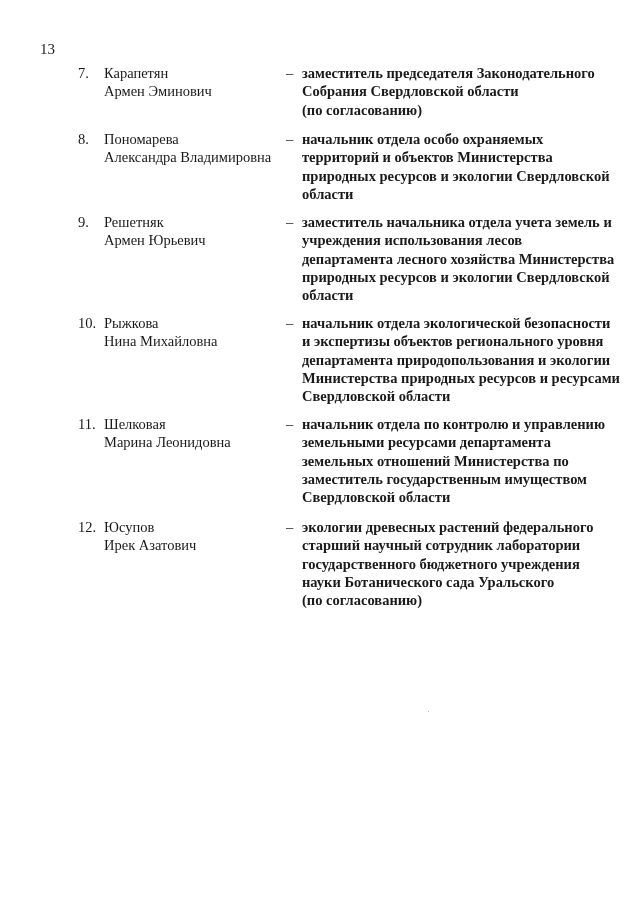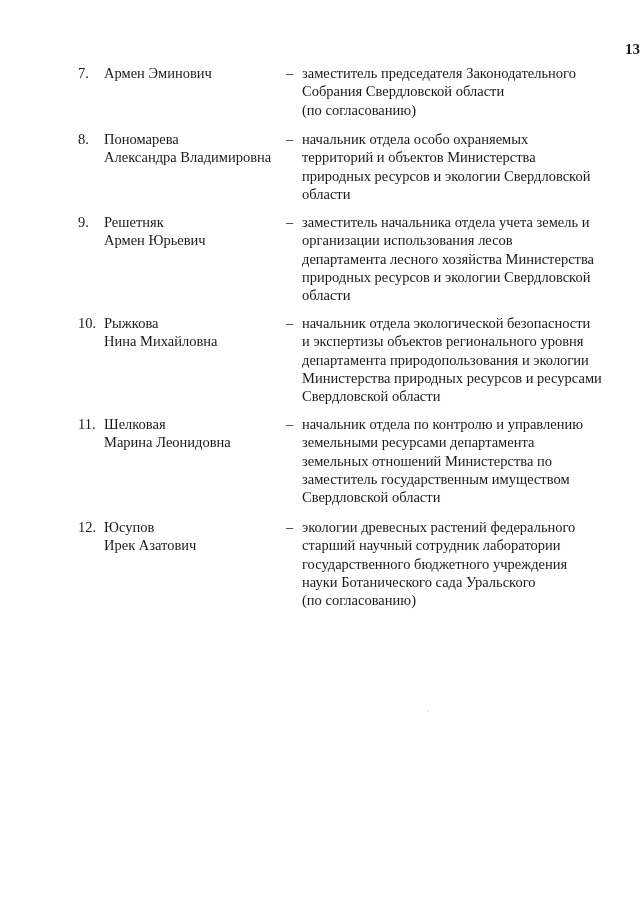--- a/index.html
+++ b/index.html
@@ -1,35 +1,36 @@
 <!DOCTYPE html>
 <html><head>
 <meta charset="utf-8">
 <style>
   html, body { margin: 0; padding: 0; background: #ffffff; }
   body { width: 640px; height: 905px; position: relative; overflow: hidden;
          font-family: "Liberation Serif", "DejaVu Serif", serif; color: #1a1a1a; }
-  .page-number { position: absolute; top: 40px; left: 0; width: 640px; text-align: right;
-                 font-size: 15px; line-height: 18px; padding-left: 40px; box-sizing: border-box; font-weight: bold; }
+  .page-number { position: absolute; top: 40px; left: 0; width: 640px; text-align: left;
+                 font-size: 15px; line-height: 18px; padding-left: 40px; box-sizing: border-box; }
   .entry { position: absolute; left: 0; width: 640px; font-size: 14.5px; line-height: 18.3px; }
   .num { position: absolute; left: 78px; }
   .name { position: absolute; left: 104px; width: 180px; }
   .dash { position: absolute; left: 286px; }
-  .desc { position: absolute; left: 302px; width: 320px; }
+  .desc { position: absolute; left: 302px; width: 320px; font-weight: bold; }
   .desc div, .name div { white-space: nowrap; }
   .speck { position: absolute; left: 428px; top: 711px; width: 1px; height: 1px; background: #bbb; }
 </style>
 </head>
 <body>
 
 <div class="page-number">13</div>
 
 <div class="entry" style="top:64px">
   <span class="num">7.</span>
   <div class="name">
+    <div>Карапетян</div>
     <div>Армен Эминович</div>
   </div>
   <span class="dash">–</span>
   <div class="desc">
     <div>заместитель председателя Законодательного</div>
     <div>Собрания Свердловской области</div>
     <div>(по согласованию)</div>
   </div>
 </div>
 
@@ -50,21 +51,21 @@
 
 <div class="entry" style="top:213px">
   <span class="num">9.</span>
   <div class="name">
     <div>Решетняк</div>
     <div>Армен Юрьевич</div>
   </div>
   <span class="dash">–</span>
   <div class="desc">
     <div>заместитель начальника отдела учета земель и</div>
-    <div>организации использования лесов</div>
+    <div>учреждения использования лесов</div>
     <div>департамента лесного хозяйства Министерства</div>
     <div>природных ресурсов и экологии Свердловской</div>
     <div>области</div>
   </div>
 </div>
 
 <div class="entry" style="top:314px">
   <span class="num">10.</span>
   <div class="name">
     <div>Рыжкова</div>

